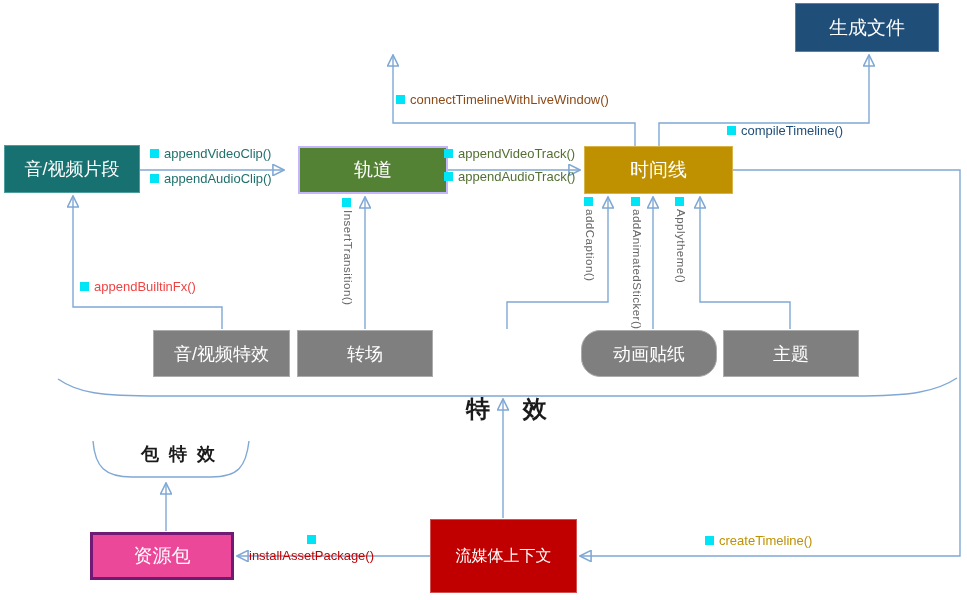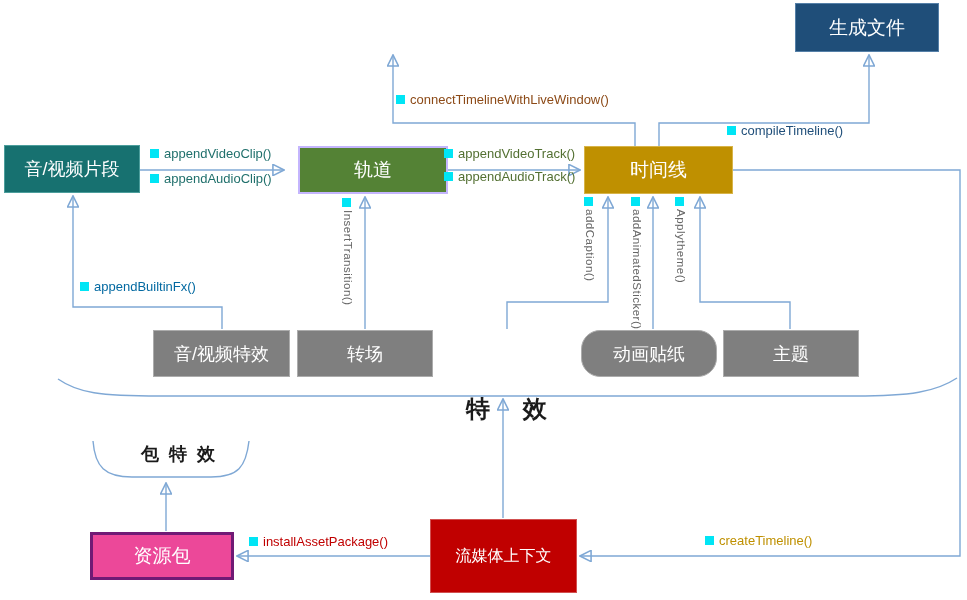--- a/index.html
+++ b/index.html
@@ -26,22 +26,22 @@
 
   .mlabel{position:absolute;display:inline-flex;align-items:center;gap:5px;
           font-size:13px;white-space:nowrap;line-height:1;}
   .sq{width:9px;height:9px;background:#00E5F5;flex:none;}
   #m-avc    {left:150px;top:147px;color:#20706C;}
   #m-aac    {left:150px;top:172px;color:#20706C;}
   #m-avt    {left:444px;top:147px;color:#537032;}
   #m-aat    {left:444px;top:170px;color:#537032;}
   #m-connect{left:396px;top:93px; color:#8C4A17;}
   #m-compile{left:727px;top:96px; color:#1F4E79;margin-top:28px;}
-  #m-builtin{left:80px; top:280px;color:#0369a1;}
-  #m-install{left:249px;top:535px;color:#C00000;}
+  #m-builtin{left:80px; top:280px;color:#ef4444;}
+  #m-install{left:249px;top:535px;color:#C00000;flex-direction:column;}
   #m-create {left:705px;top:534px;color:#BF9000;}
 
   .vlabel{position:absolute;display:flex;flex-direction:column;align-items:center;gap:3px;}
   .vtext{writing-mode:vertical-rl;font-size:11.5px;color:#666;letter-spacing:.5px;line-height:1;}
   #v-insert {left:341px;top:198px;}
   #v-caption{left:583px;top:197px;}
   #v-sticker{left:630px;top:197px;}
   #v-theme  {left:674px;top:197px;}
 
   .anno{position:absolute;color:#1a1a1a;font-weight:bold;white-space:nowrap;line-height:1;padding-left:12px;}

